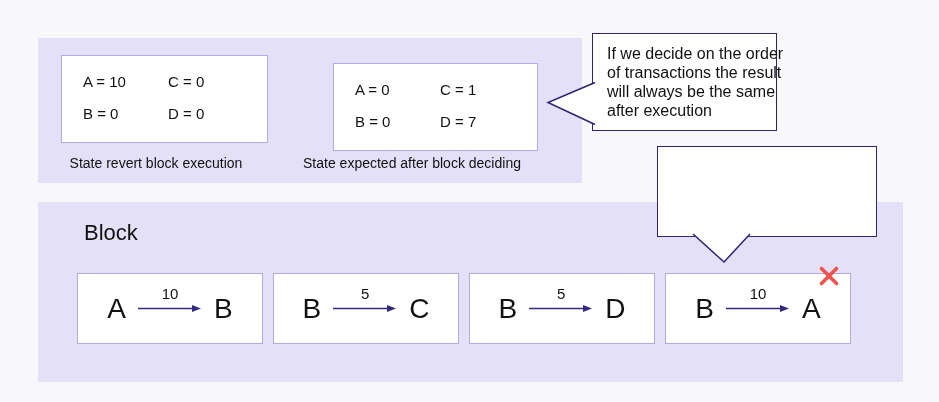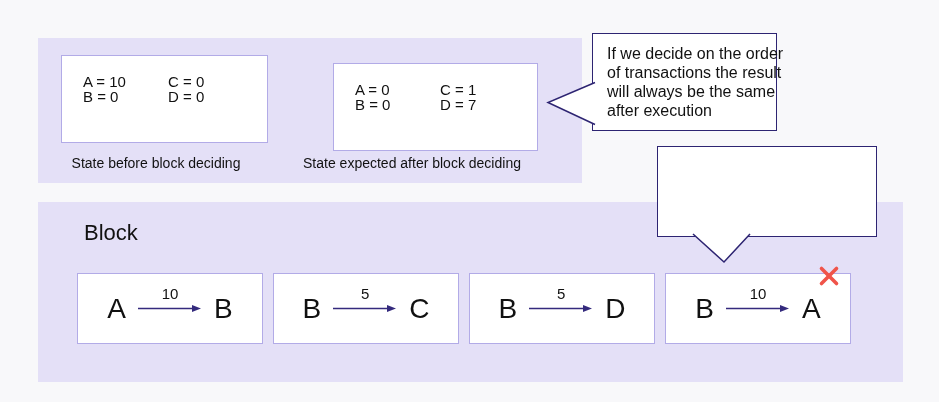--- a/index.html
+++ b/index.html
@@ -7,21 +7,21 @@
     position:relative;width:939px;height:402px;background:#f8f8fa;
     font-family:"Liberation Sans",sans-serif;color:#111;overflow:hidden;
   }
   .panel{position:absolute;background:#e4e0f7;}
   #panel-top{left:38px;top:38px;width:544px;height:145px;}
   #panel-bottom{left:38px;top:202px;width:865px;height:180px;}
 
   .wbox{position:absolute;background:#ffffff;border:1px solid #b2abe7;box-sizing:border-box;}
   #state-before{left:61px;top:55px;width:207px;height:88px;}
   #state-after{left:333px;top:63px;width:205px;height:88px;}
-  .state-grid{display:grid;grid-template-columns:85px auto;
+  .state-grid{display:grid;grid-template-columns:85px auto;row-gap:17px;
     padding:18px 0 0 21px;font-size:15px;line-height:15px;}
 
   .state-label{position:absolute;top:155px;font-size:14px;line-height:16px;text-align:center;}
   #label-before{left:51px;width:210px;}
   #label-after{left:292px;width:240px;}
 
   .callout{position:absolute;background:#ffffff;border:1.5px solid #2d2472;box-sizing:border-box;}
   #callout-order{left:592px;top:33px;width:185px;height:98px;}
   #callout-revert{left:657px;top:146px;width:220px;height:91px;}
   .callout-text{position:absolute;font-size:16px;line-height:19px;white-space:pre;}
@@ -63,21 +63,21 @@
 
   <div class="wbox" id="state-after">
     <div class="state-grid">
       <span>A = 0</span>
       <span>C = 1</span>
       <span>B = 0</span>
       <span>D = 7</span>
     </div>
   </div>
 
-  <div class="state-label" id="label-before">State before block deciding</div>
+  <div class="state-label" id="label-before">State revert block execution</div>
   <div class="state-label" id="label-after">State expected after block deciding</div>
 
   <div id="block-title">Block</div>
 
   <div class="tx-box" id="tx-0">
     <span class="tx-letter">A</span>
     <span class="tx-arrow">
       <span class="tx-amount">10</span>
       <svg width="64" height="11">
         <line x1="0" y1="5.5" x2="54" y2="5.5" stroke="#342a7d" stroke-width="1.6"></line>

